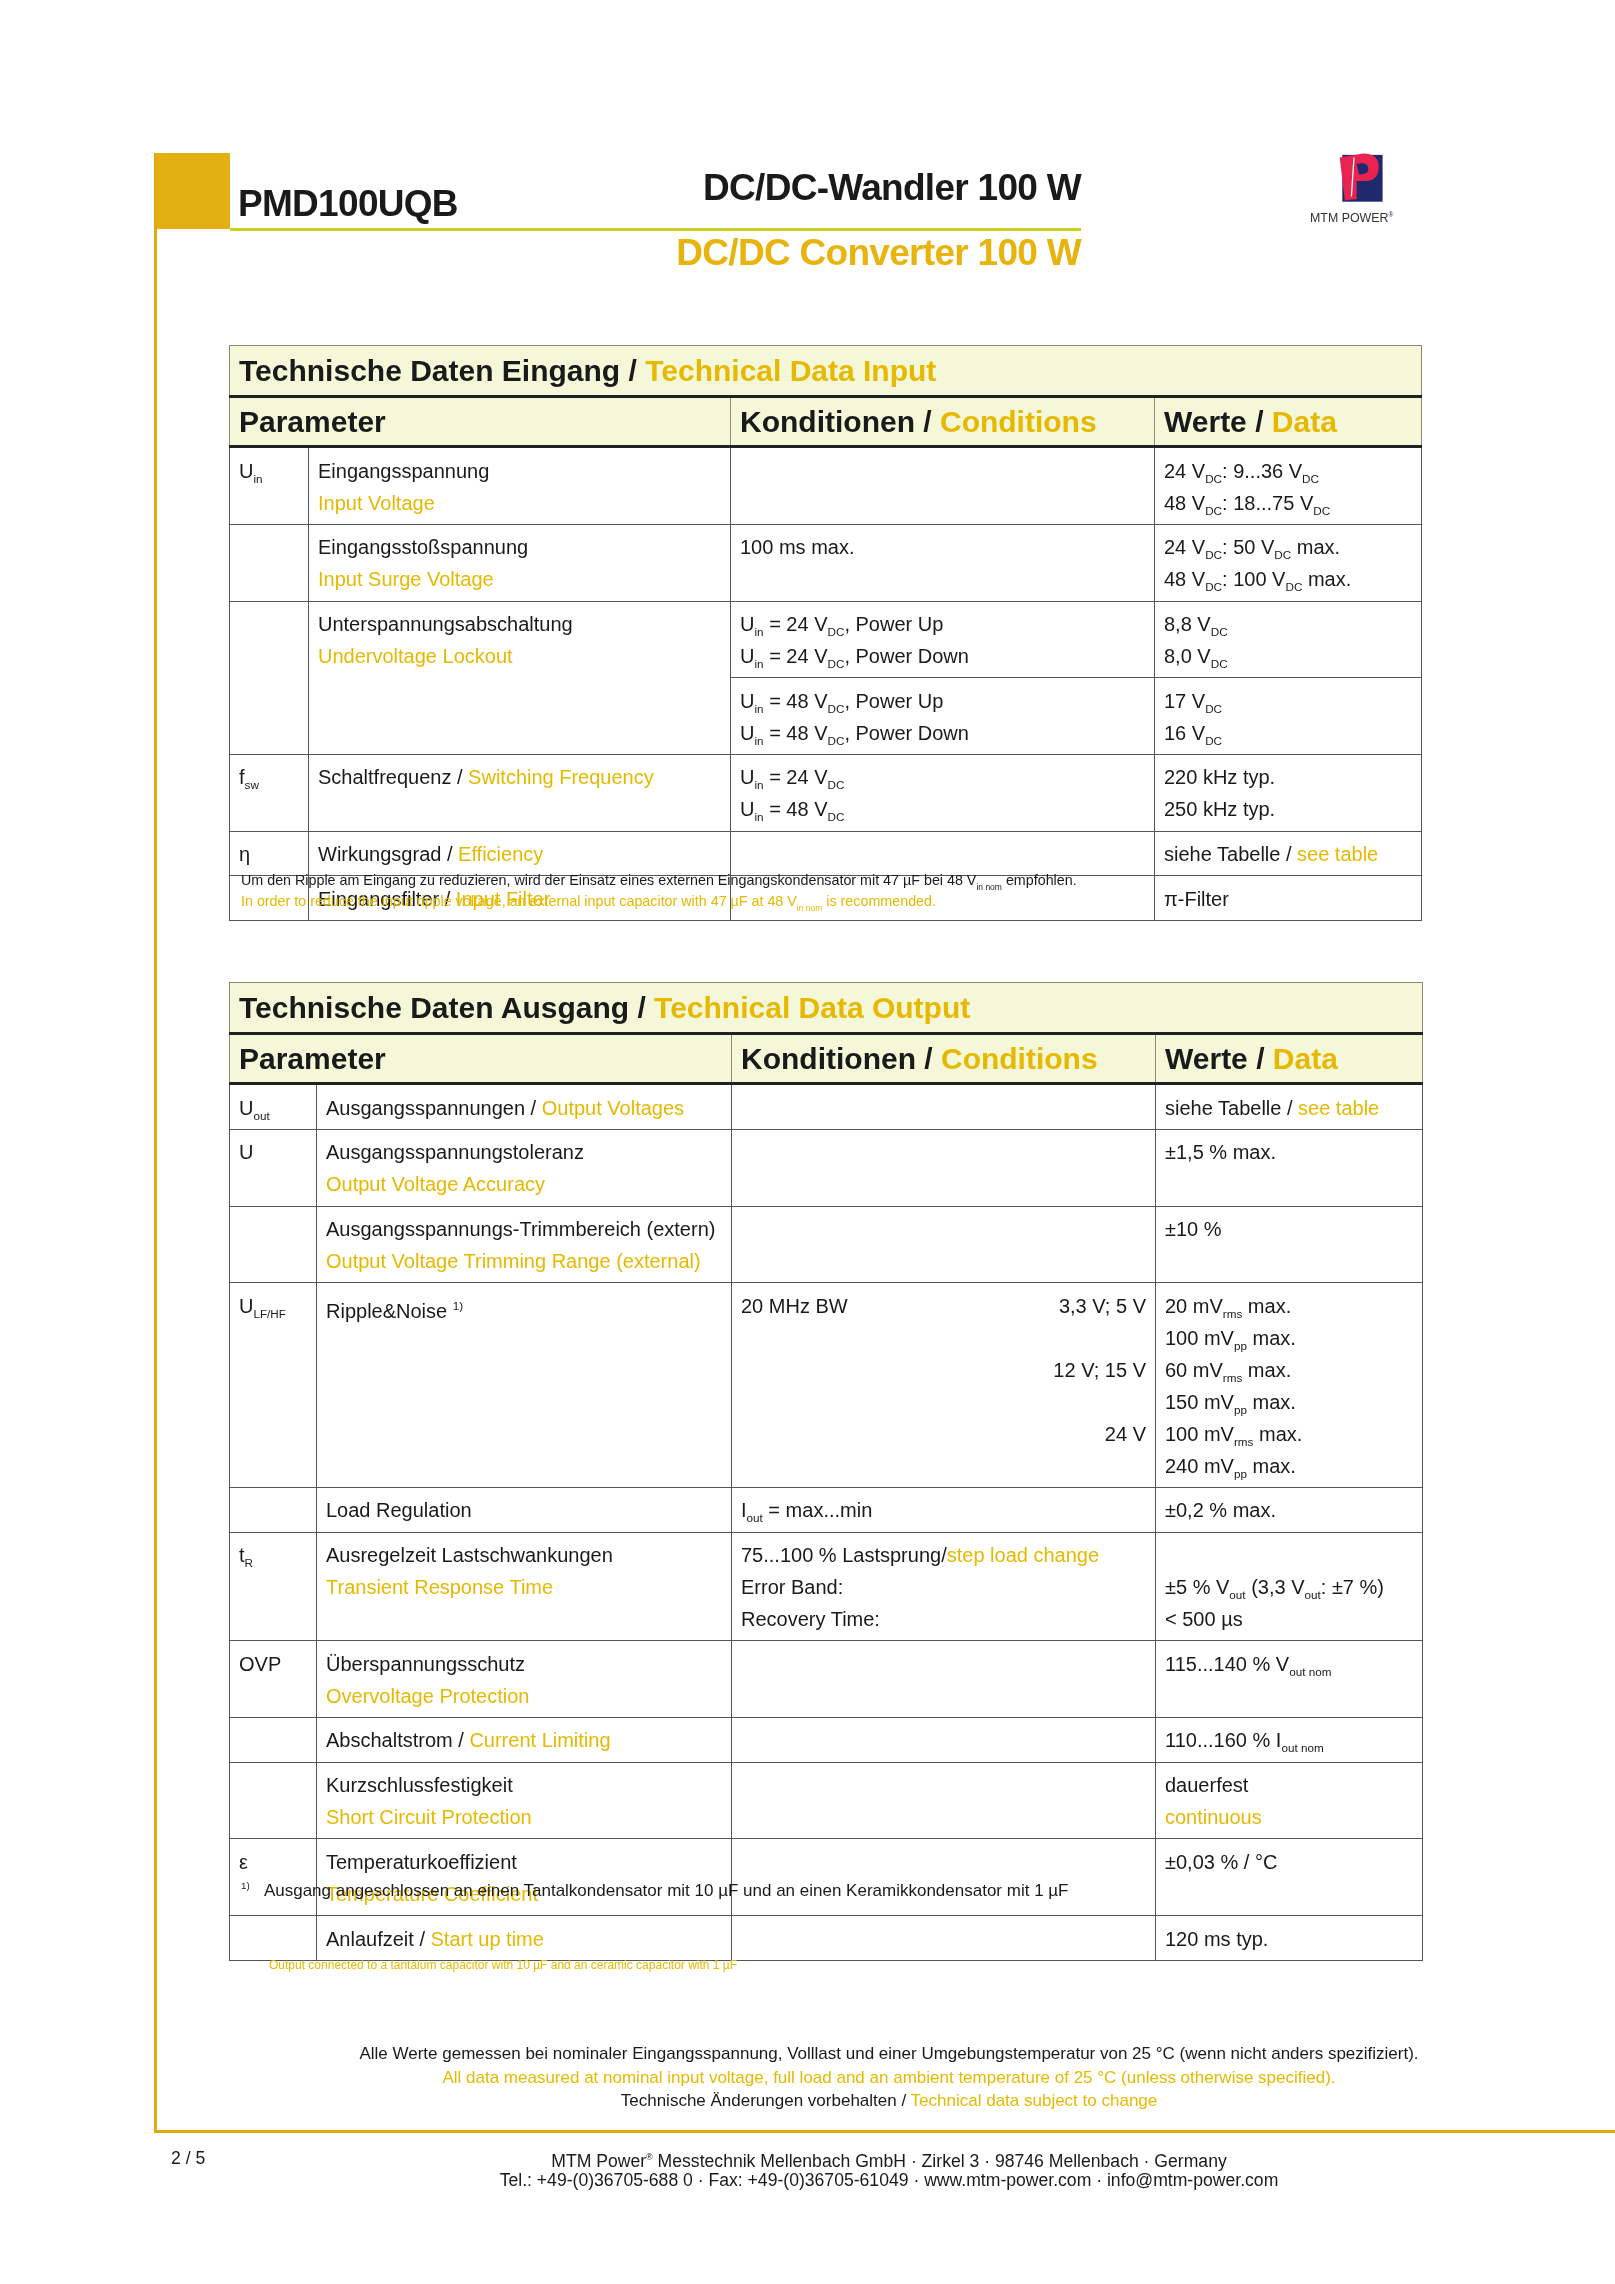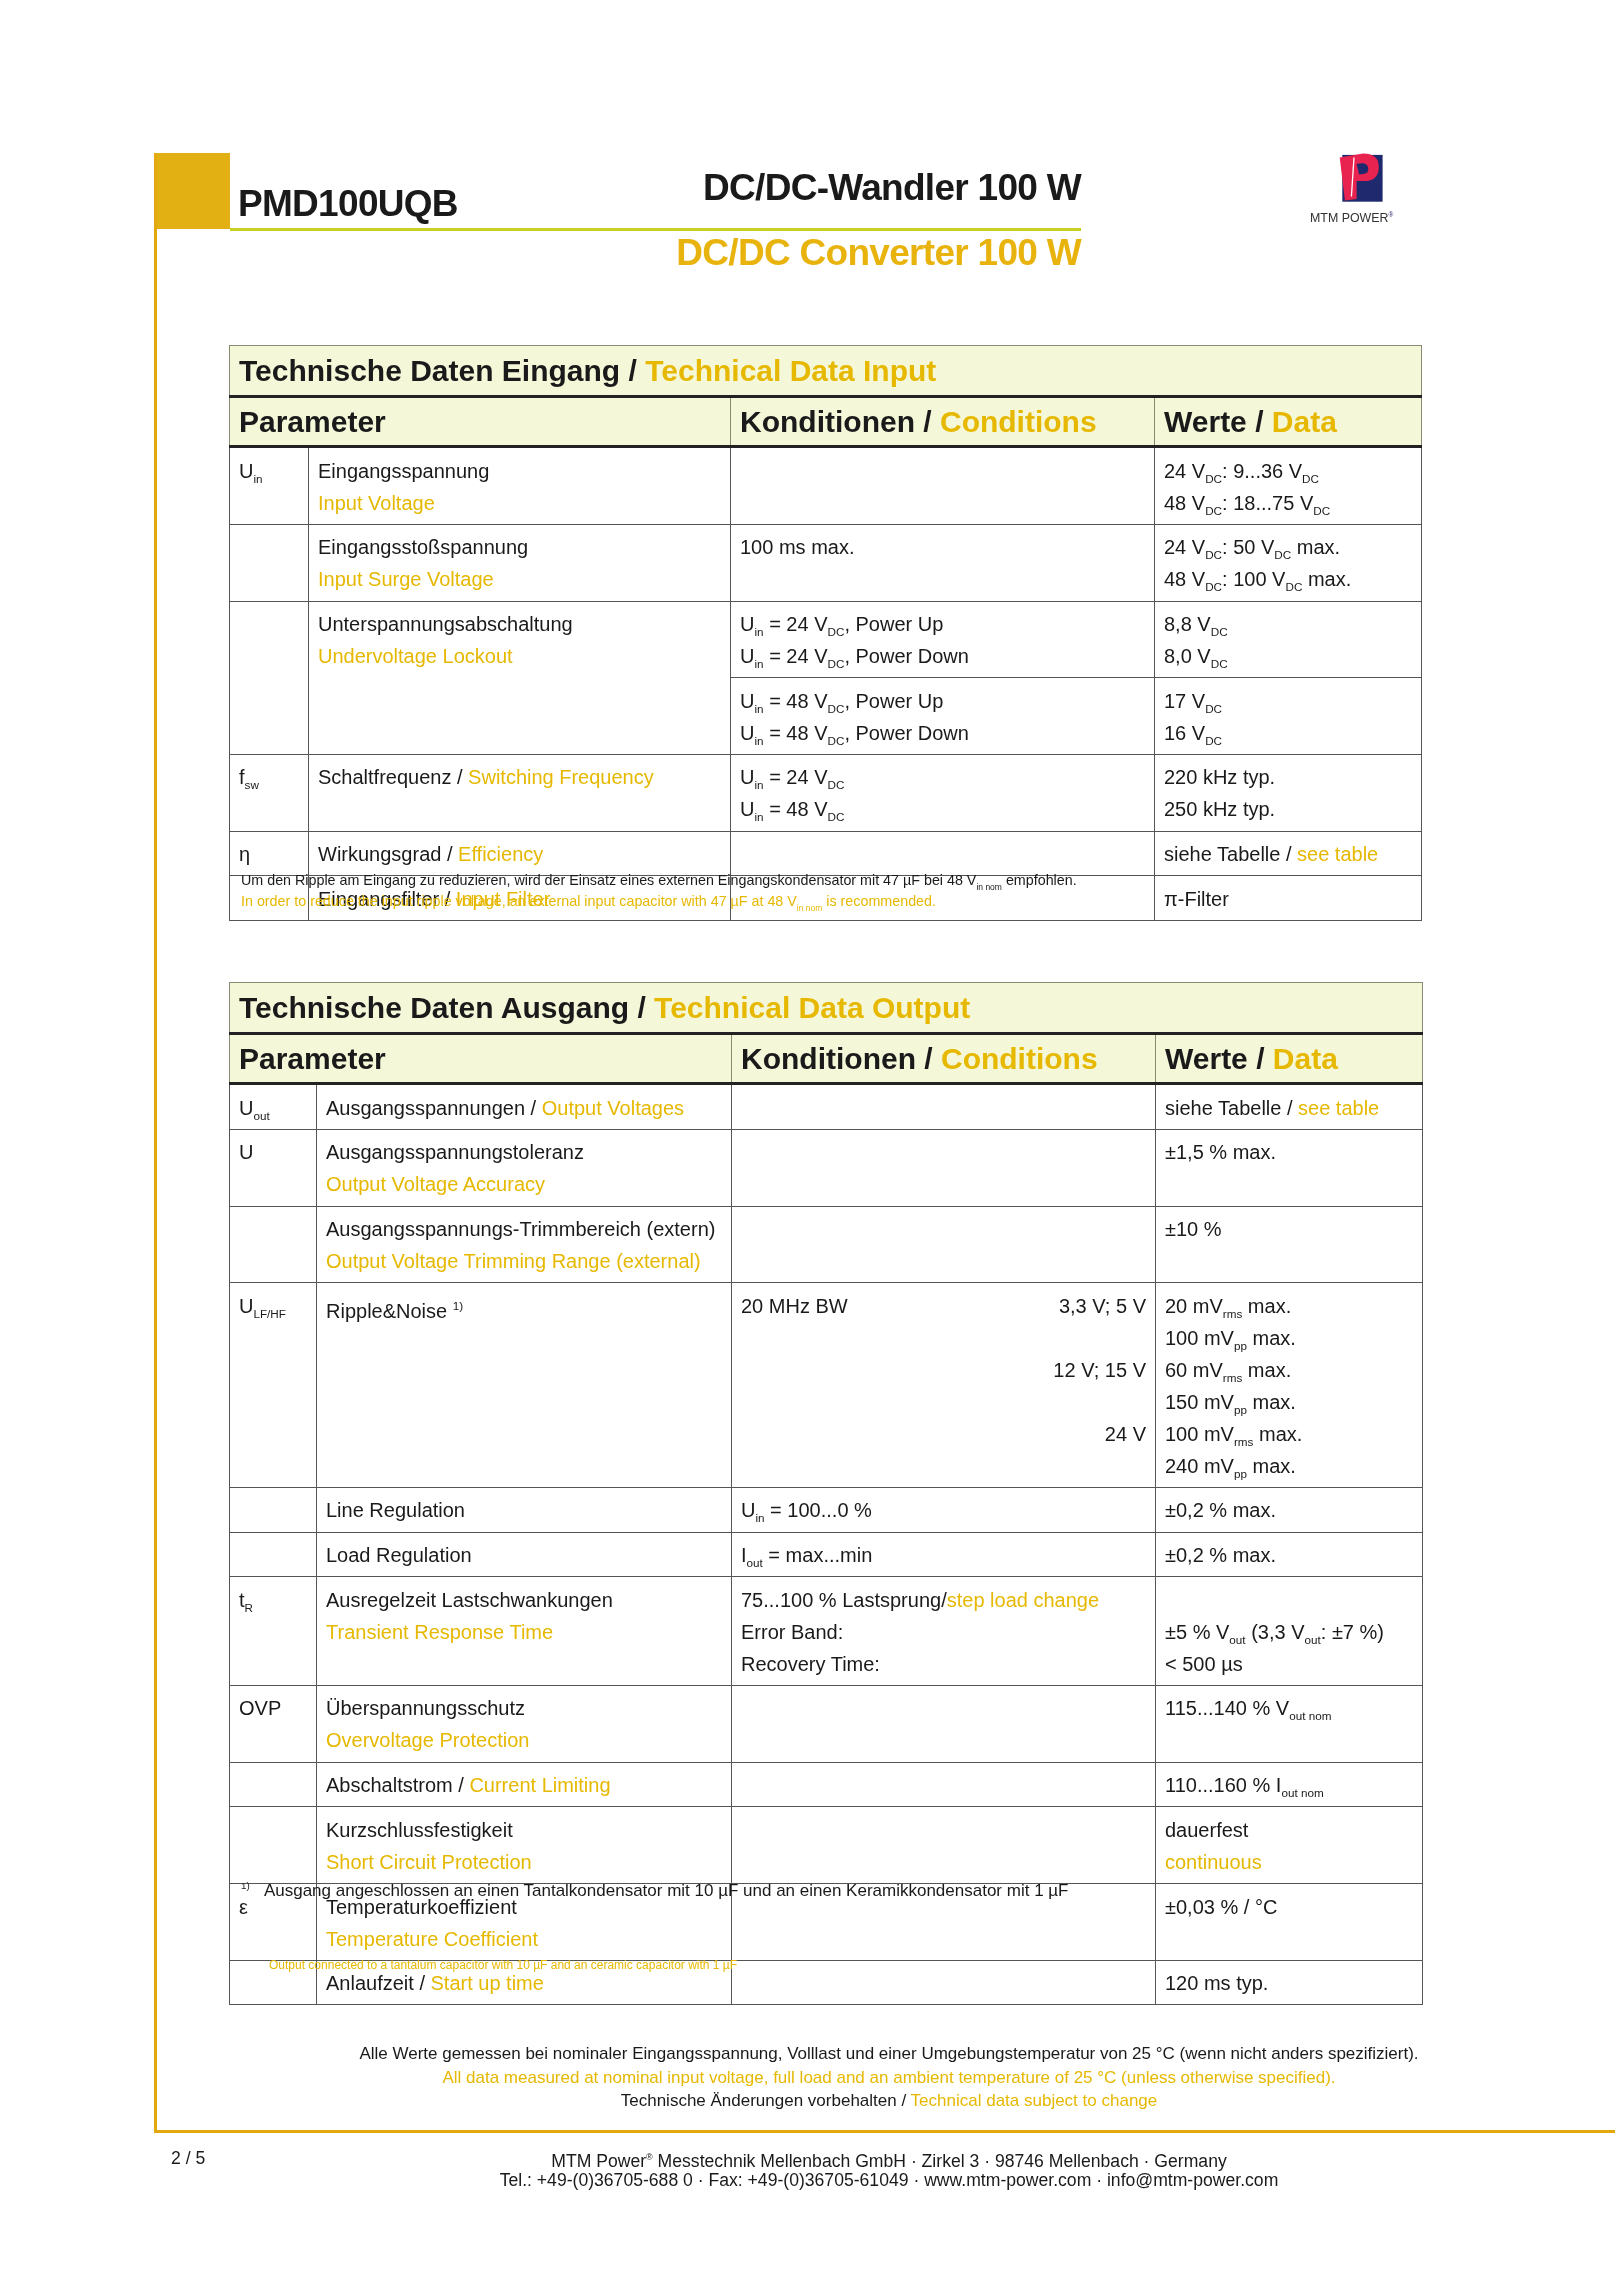--- a/index.html
+++ b/index.html
@@ -213,26 +213,20 @@
     <td>
       <div><span>20 mV</span><sub>rms</sub><span> max.</span></div>
       <div><span>100 mV</span><sub>pp</sub><span> max.</span></div>
       <div><span>60 mV</span><sub>rms</sub><span> max.</span></div>
       <div><span>150 mV</span><sub>pp</sub><span> max.</span></div>
       <div><span>100 mV</span><sub>rms</sub><span> max.</span></div>
       <div><span>240 mV</span><sub>pp</sub><span> max.</span></div>
     </td>
   </tr>
 
-  <tr>
-    <td></td>
-    <td>Line Regulation</td>
-    <td><span>U</span><sub>in</sub><span> = 100...0 %</span></td>
-    <td>±0,2 % max.</td>
-  </tr>
 
   <tr>
     <td></td>
     <td>Load Regulation</td>
     <td><span>I</span><sub>out</sub><span> = max...min</span></td>
     <td>±0,2 % max.</td>
   </tr>
 
   <tr>
     <td class="sym"><span>t</span><sub>R</sub></td>

